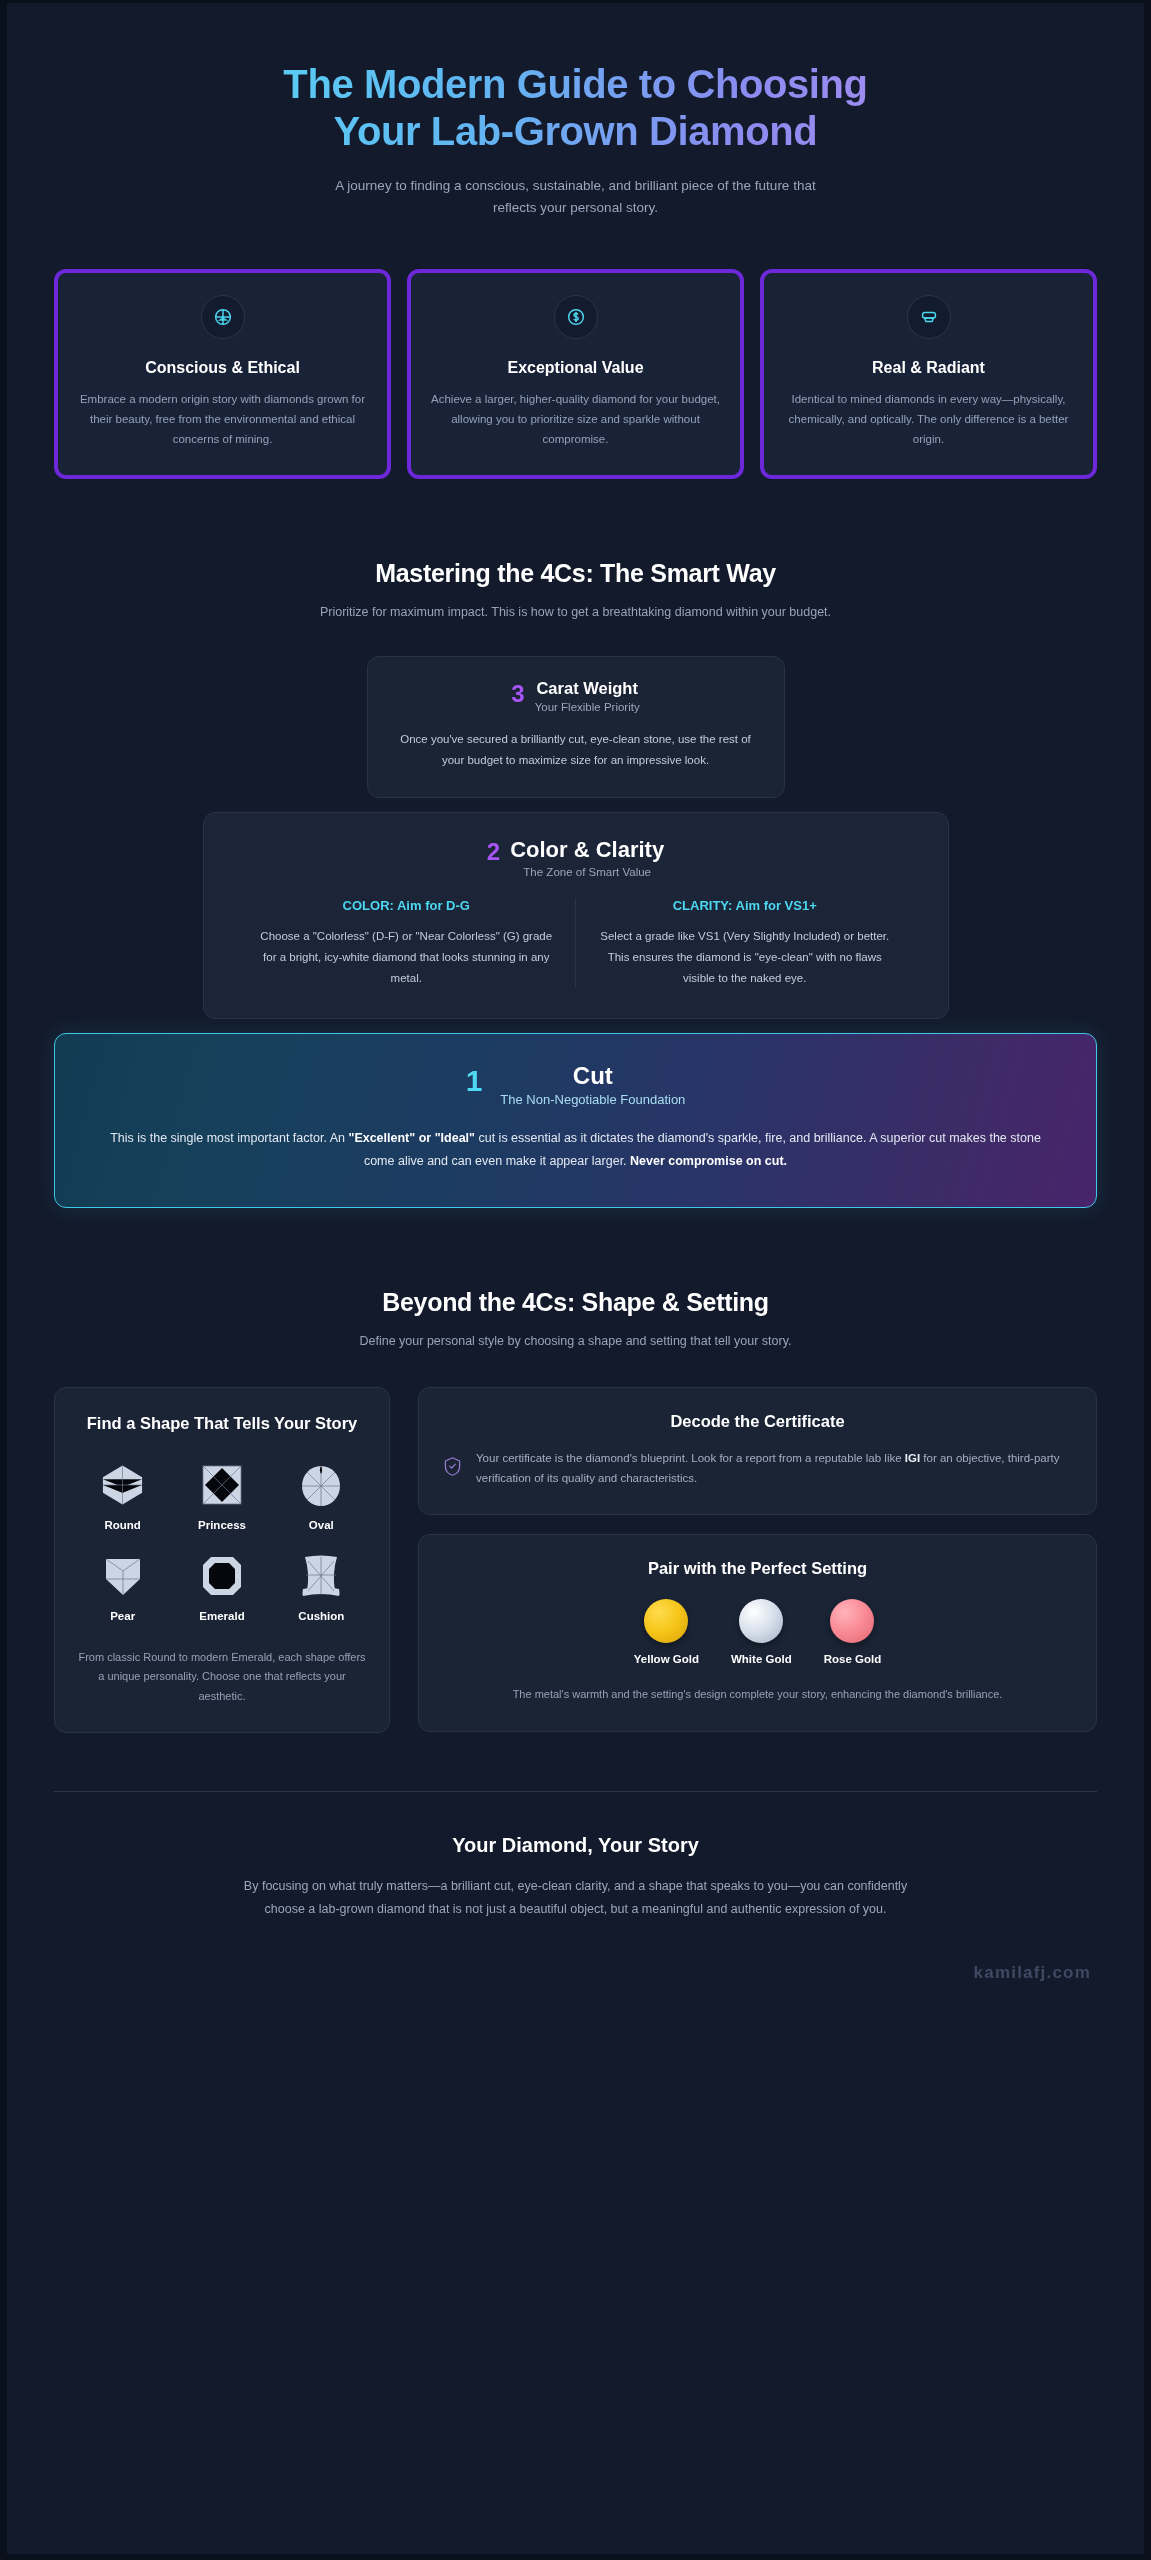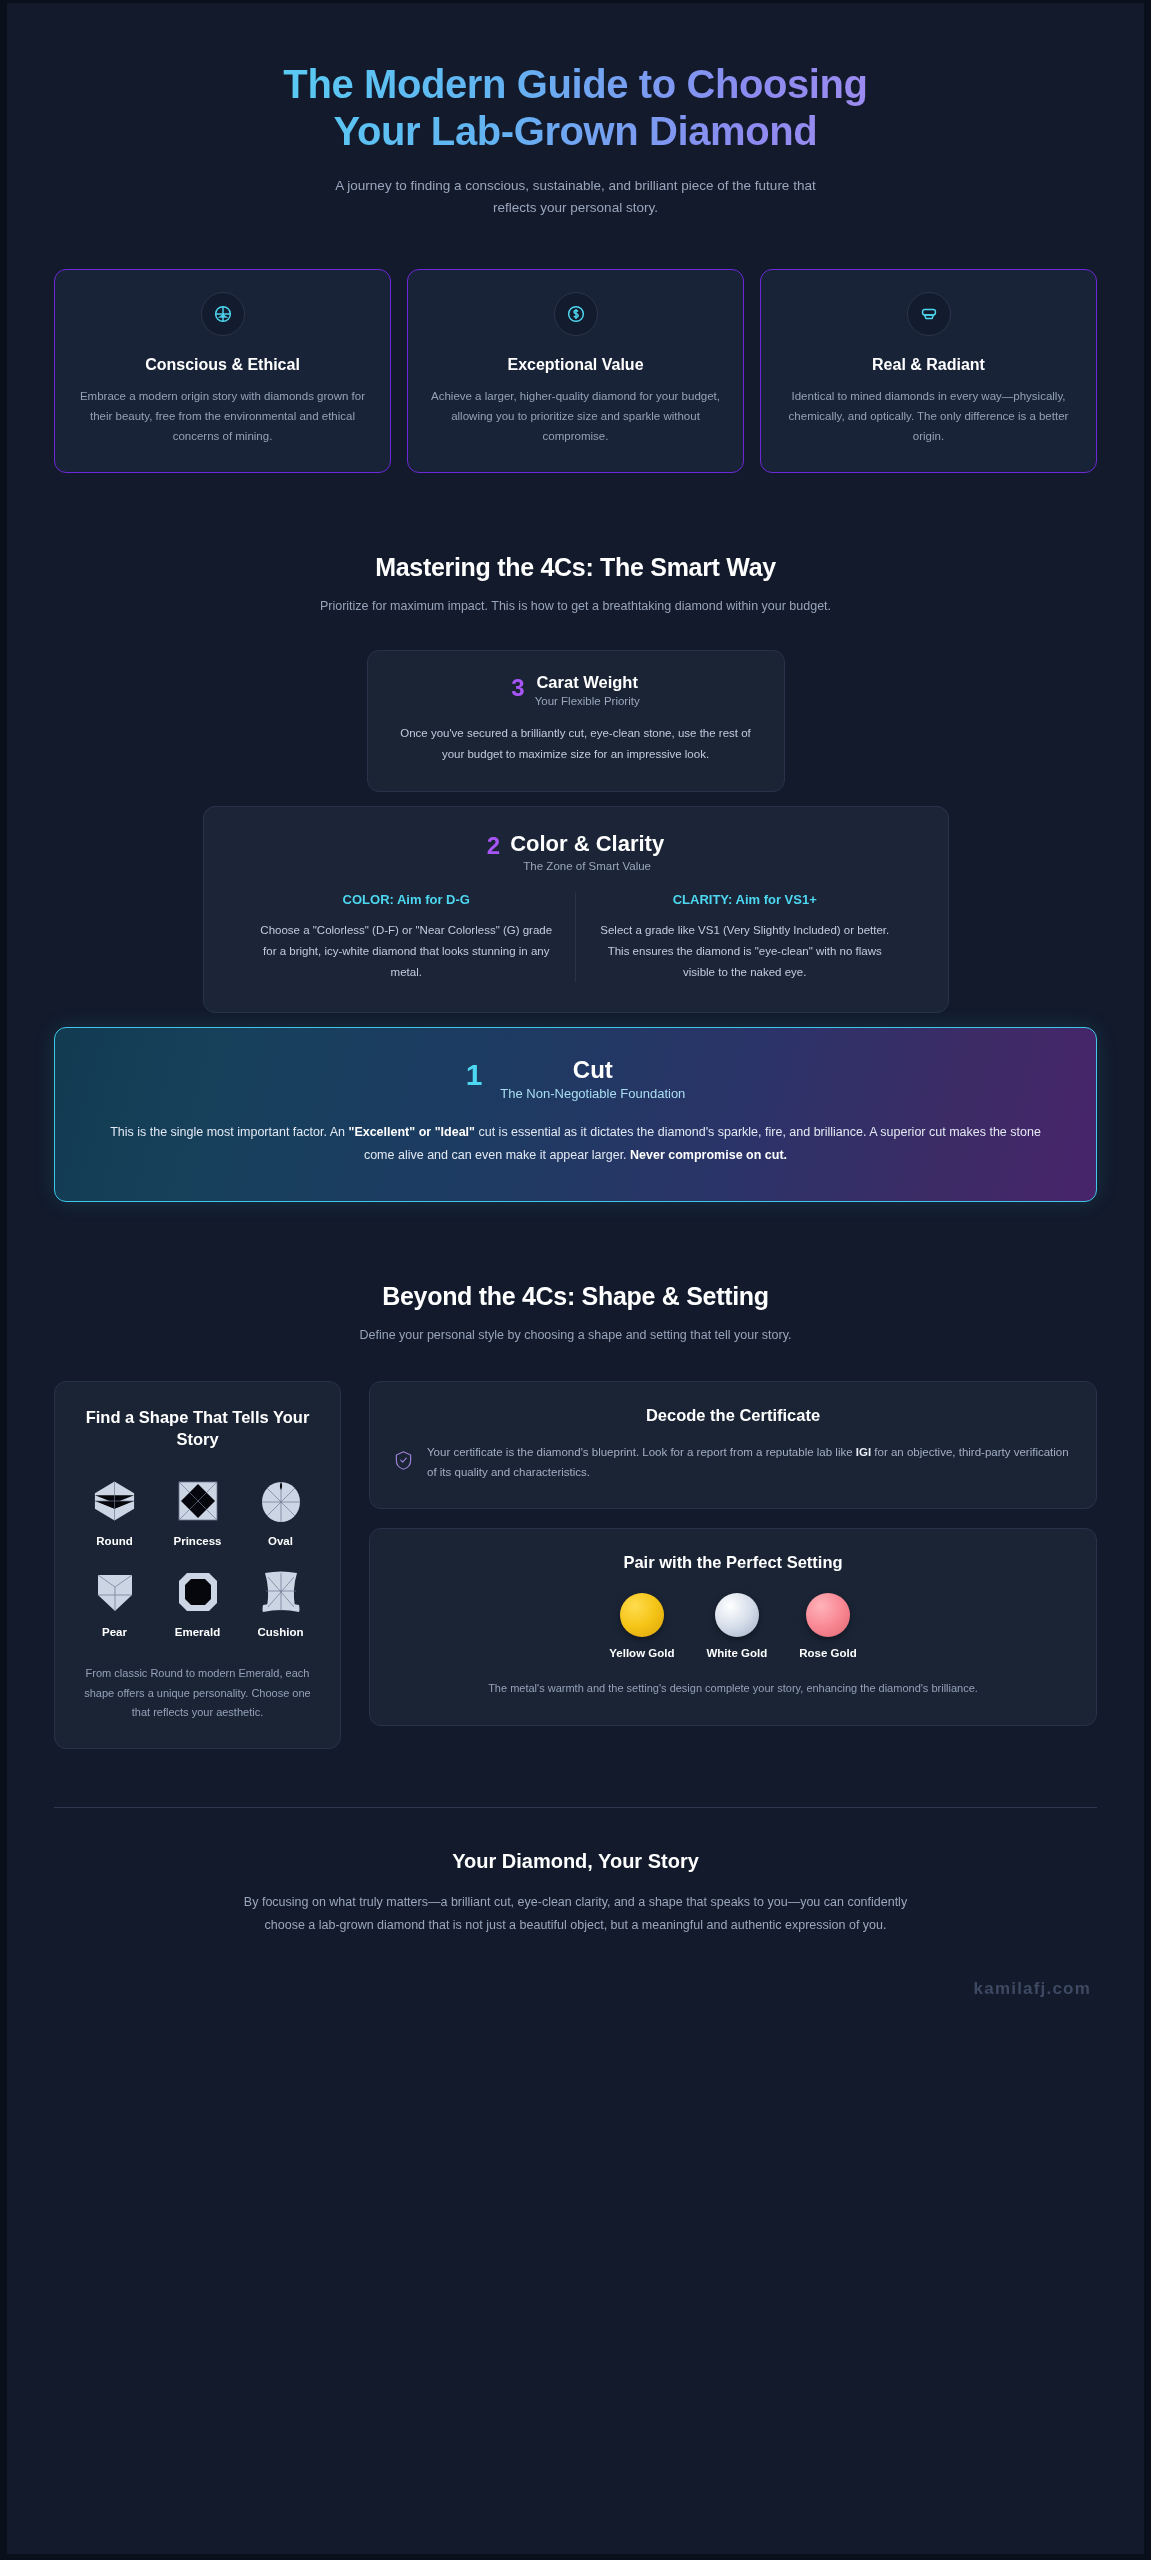--- a/index.html
+++ b/index.html
@@ -51,21 +51,21 @@
 
   
   .feature-row {
     display: flex;
     gap: 16px;
     margin-top: 50px;
   }
   .feature-card {
     flex: 1;
     background: #192337;
-    border: 1px solid #6d28d9;
+    border: 4px solid #6d28d9;
     border-radius: 12px;
     padding: 22px 18px 26px;
     text-align: center;
   }
   .feature-icon-wrap {
     width: 44px; height: 44px;
     margin: 0 auto 20px;
     border-radius: 50%;
     background: #131c2e;
     border: 1px solid #2a3consider;
@@ -162,21 +162,21 @@
   .cut-tag { font-size: 13px; color: #a9def0; margin-top: 2px; }
   .cut-desc {
     margin-top: 20px; font-size: 12.5px; line-height: 1.82; color: #e3e9f3;
   }
   .cut-desc b { color: #ffffff; font-weight: bold; }
 
   
   .beyond-grid {
     display: flex; gap: 28px; margin-top: 36px; align-items: stretch;
   }
-  .beyond-left { width: 287px; }
+  .beyond-left { width: 336px; }
   .beyond-right { flex: 1; display: flex; flex-direction: column; gap: 19px; }
 
   .panel {
     background: #1a2435;
     border: 1px solid #28334a;
     border-radius: 12px;
   }
 
   .shape-panel { padding: 24px 20px 26px; text-align: center; height: 100%; }
   .panel-title {

